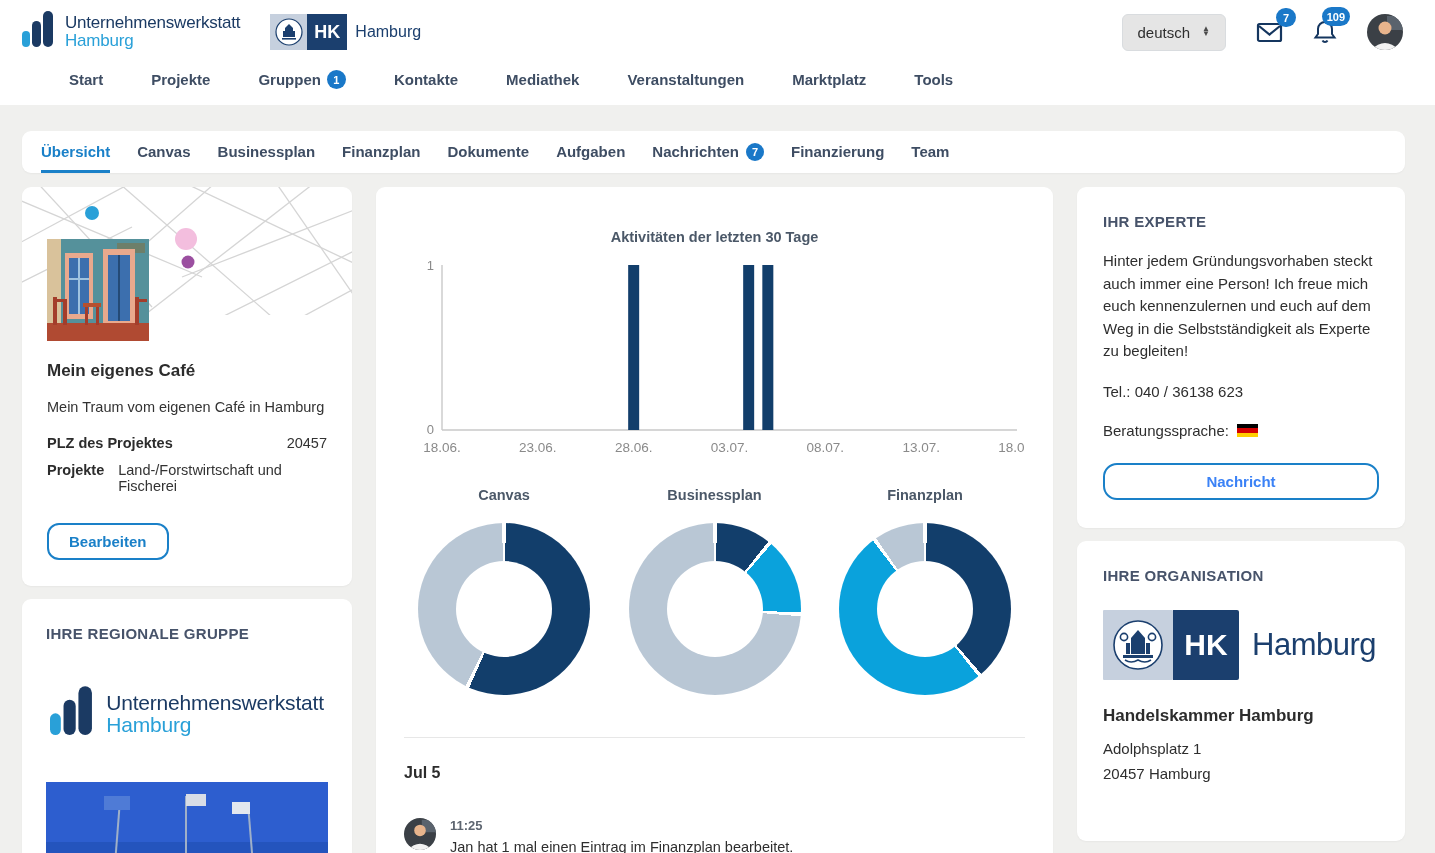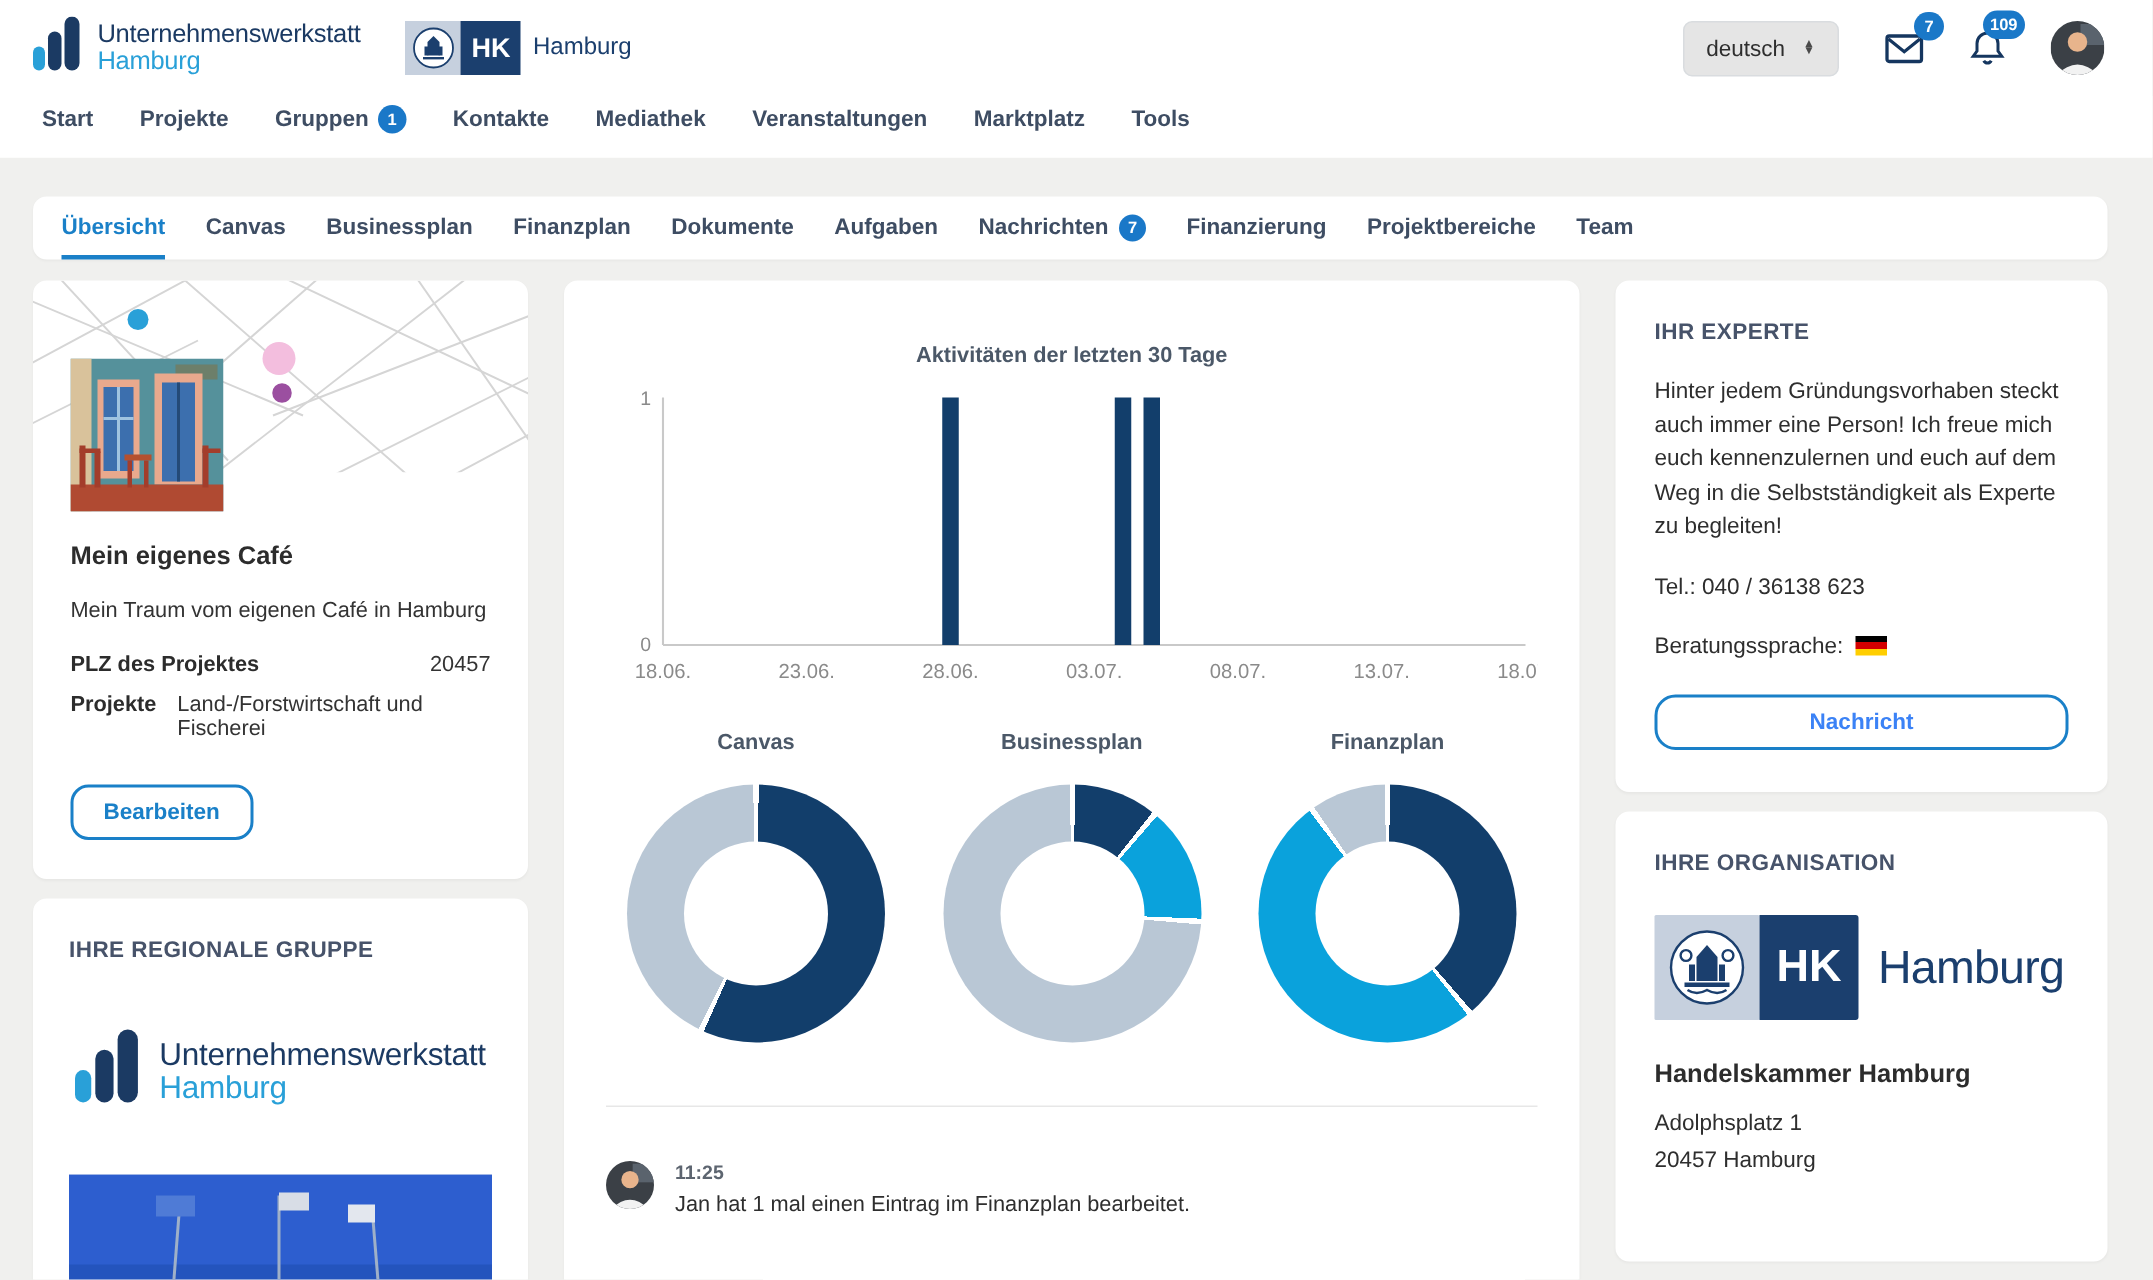--- a/index.html
+++ b/index.html
@@ -23,21 +23,21 @@
   .hk-mini .blue-box { width:40px; height:36px; background:#1b3f6e; color:#fff; font-weight:700; font-size:18px; display:flex; align-items:center; justify-content:center; }
   .hk-mini .hk-city { color:#1b3f6e; font-size:16px; margin-left:8px; }
 
   .header-right { margin-left:auto; display:flex; align-items:center; gap:30px; }
   .lang-select { display:flex; align-items:center; gap:12px; background:#e5e5e5; border:1px solid #d9dcdf; border-radius:6px; padding:9px 15px; font-size:15px; color:#2e2e2e; cursor:pointer; }
   .updown { display:flex; flex-direction:column; line-height:.62; font-size:8px; color:#4a4a4a; }
   .iconbtn { position:relative; cursor:pointer; display:flex; }
   .count-badge { position:absolute; top:-12px; right:-13px; background:#1a78c8; color:#fff; border-radius:10px; min-width:20px; height:19px; padding:0 5px; font-size:11px; font-weight:700; display:flex; align-items:center; justify-content:center; }
   .avatar-sm { width:36px; height:36px; border-radius:50%; overflow:hidden; cursor:pointer; flex:none; }
 
-  .nav { display:flex; gap:31px; padding:6px 0 16px 28px; background:#fff; }
+  .nav { display:flex; gap:48px; padding:6px 0 16px 28px; background:#fff;margin-left:41px; }
   .nav-item { display:flex; align-items:center; gap:6px; font-size:15px; font-weight:700; color:#3e4d63; cursor:pointer; }
   .nav-badge { background:#1a78c8; color:#fff; border-radius:50%; width:19px; height:19px; font-size:11px; display:flex; align-items:center; justify-content:center; font-weight:700; }
 
   
   main { padding:26px 30px 0 22px; }
   .card { background:#fff; border-radius:9px; box-shadow:0 1px 2px rgba(0,0,0,.04); }
 
   .tabbar { display:flex; gap:27px; padding:0 19px; height:42px; align-items:stretch; }
   .tab { display:flex; align-items:center; gap:7px; font-size:15px; font-weight:700; color:#3e4d63; border-bottom:3px solid transparent; padding-top:2px; cursor:pointer; }
   .tab.active { color:#1a80c8; border-bottom-color:#1a80c8; }
@@ -220,23 +220,20 @@
       </div>
       <div class="tab">
         <span>Aufgaben</span>
       </div>
       <div class="tab">
         <span>Nachrichten</span>
         <span class="tab-badge">7</span>
       </div>
       <div class="tab">
         <span>Finanzierung</span>
-      </div>
-      <div class="tab">
-        <span>Projektbereiche</span>
       </div>
       <div class="tab">
         <span>Team</span>
       </div>
     </div>
 
   <div class="grid">
 
     <div class="col">
       <div class="card project-card">
@@ -378,20 +375,21 @@
               <div class="donut-title">Businessplan</div>
               <div class="donut" style="background: conic-gradient(rgb(255, 255, 255) 0deg, rgb(255, 255, 255) 1.3deg, rgb(18, 62, 107) 1.3deg, rgb(18, 62, 107) 38.3deg, rgb(255, 255, 255) 38.3deg, rgb(255, 255, 255) 39.6deg, rgb(255, 255, 255) 39.6deg, rgb(255, 255, 255) 40.9deg, rgb(10, 162, 220) 40.9deg, rgb(10, 162, 220) 92.3deg, rgb(255, 255, 255) 92.3deg, rgb(255, 255, 255) 93.6deg, rgb(255, 255, 255) 93.6deg, rgb(255, 255, 255) 94.9deg, rgb(185, 199, 213) 94.9deg, rgb(185, 199, 213) 358.7deg, rgb(255, 255, 255) 358.7deg, rgb(255, 255, 255) 360deg);"></div>
             </div>
             <div class="donut-block">
               <div class="donut-title">Finanzplan</div>
               <div class="donut" style="background: conic-gradient(rgb(255, 255, 255) 0deg, rgb(255, 255, 255) 1.3deg, rgb(18, 62, 107) 1.3deg, rgb(18, 62, 107) 139.1deg, rgb(255, 255, 255) 139.1deg, rgb(255, 255, 255) 140.4deg, rgb(255, 255, 255) 140.4deg, rgb(255, 255, 255) 141.7deg, rgb(10, 162, 220) 141.7deg, rgb(10, 162, 220) 322.7deg, rgb(255, 255, 255) 322.7deg, rgb(255, 255, 255) 324deg, rgb(255, 255, 255) 324deg, rgb(255, 255, 255) 325.3deg, rgb(185, 199, 213) 325.3deg, rgb(185, 199, 213) 358.7deg, rgb(255, 255, 255) 358.7deg, rgb(255, 255, 255) 360deg);"></div>
             </div>
           </div>
 
         <hr class="mid-divider">
+        <h4 class="timeline-date">Jul 5</h4>
         <div class="timeline-entry">
           <div class="avatar-xs">
             <svg width="32" height="32" viewBox="0 0 36 36">
               <rect width="36" height="36" fill="#3b4046"></rect>
               <rect x="20" y="2" width="16" height="14" fill="#5a636d"></rect>
               <circle cx="18" cy="14" r="6.5" fill="#e8b48c"></circle>
               <path d="M4 36 Q18 22 32 36 Z" fill="#f2f2f2"></path>
             </svg>
           </div>
           <div>

